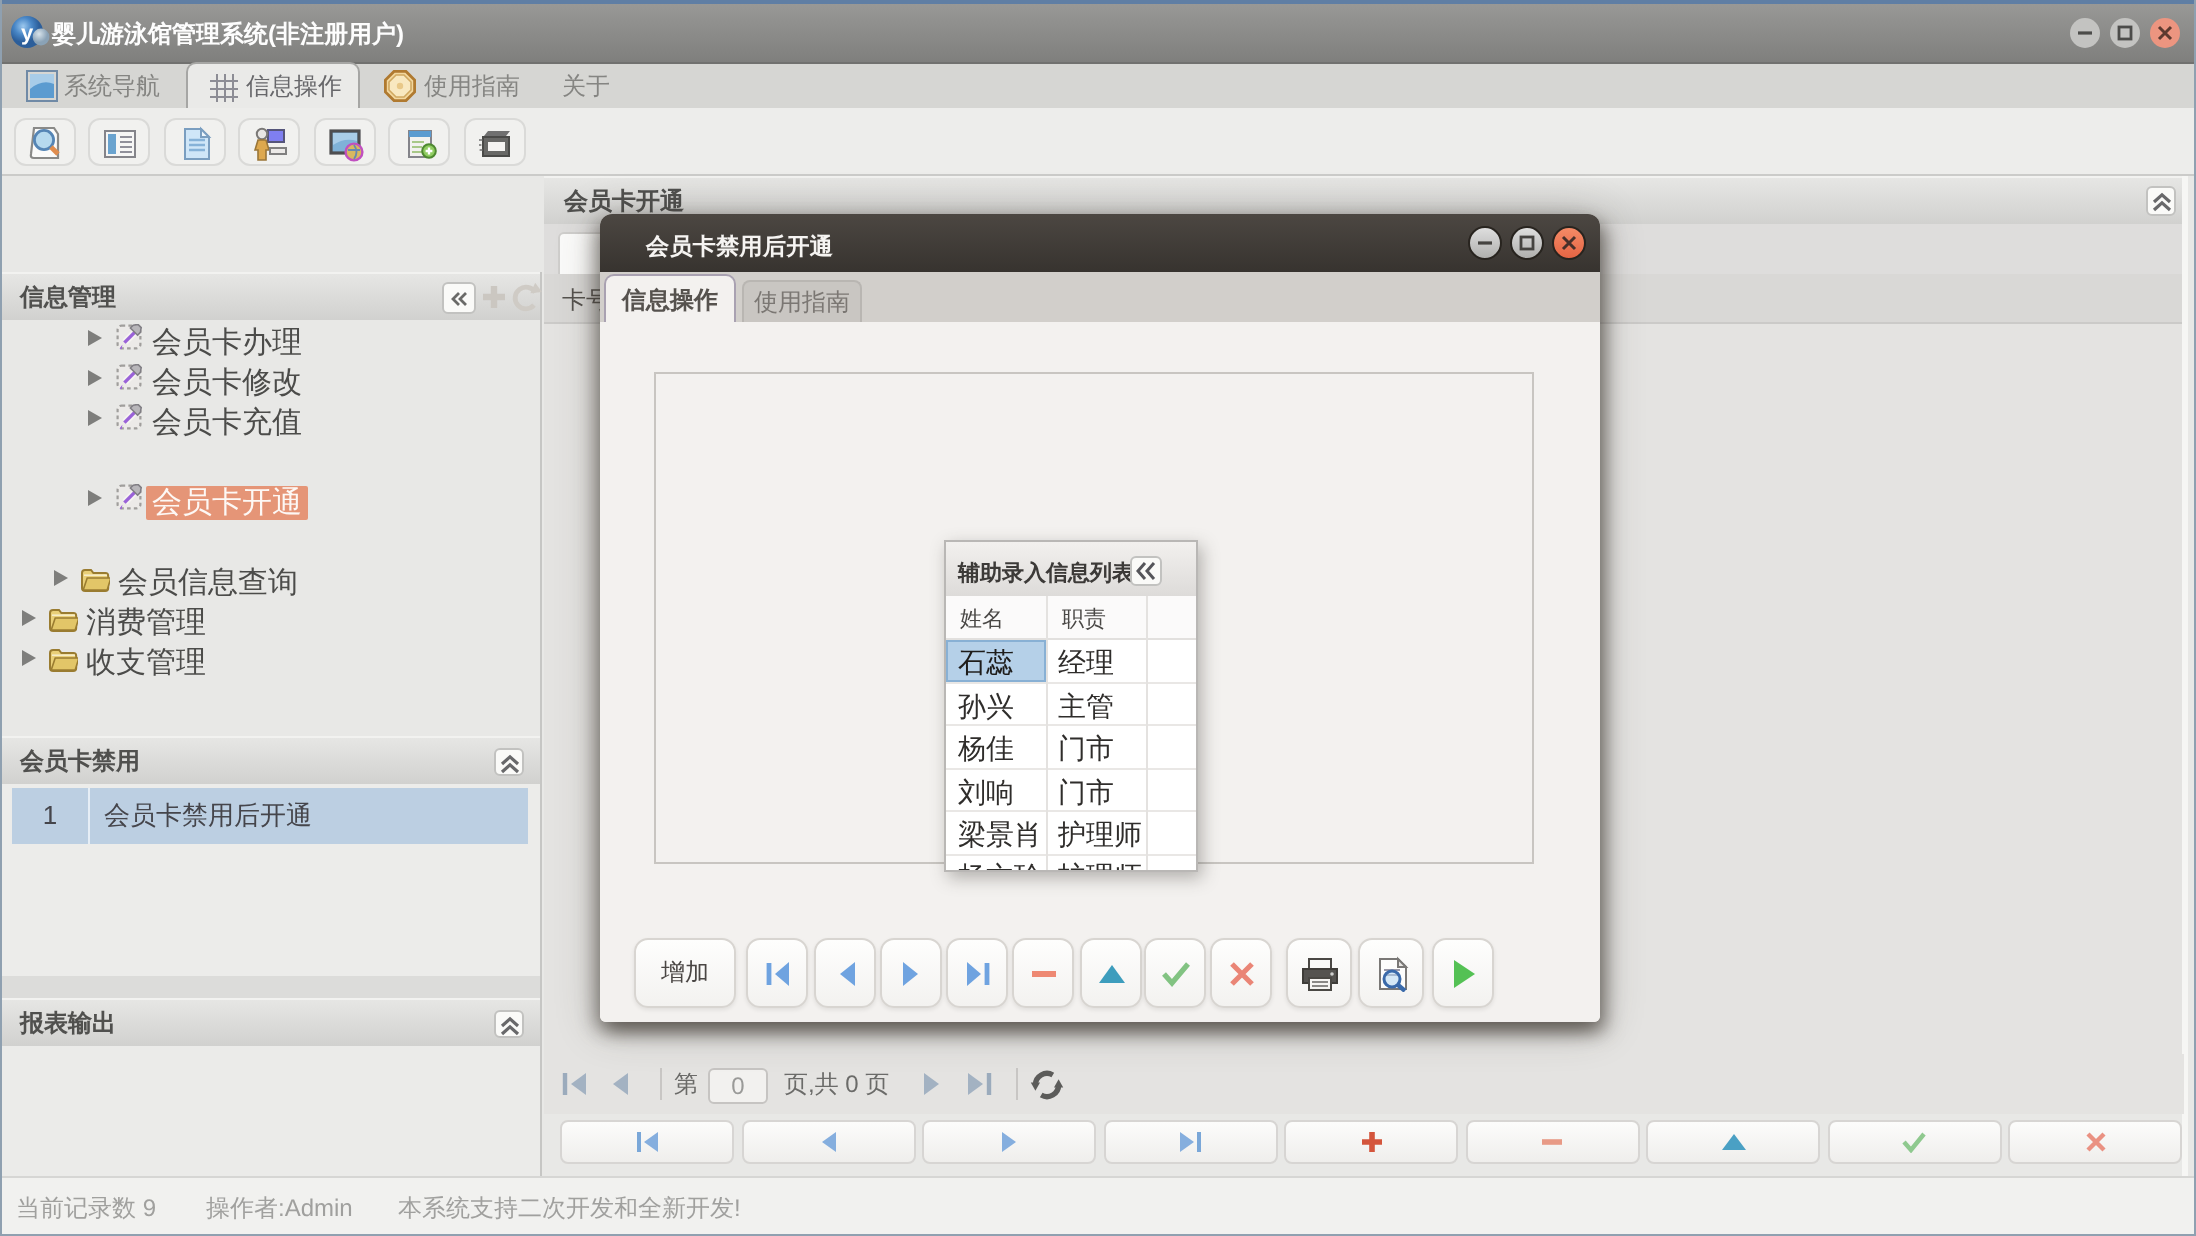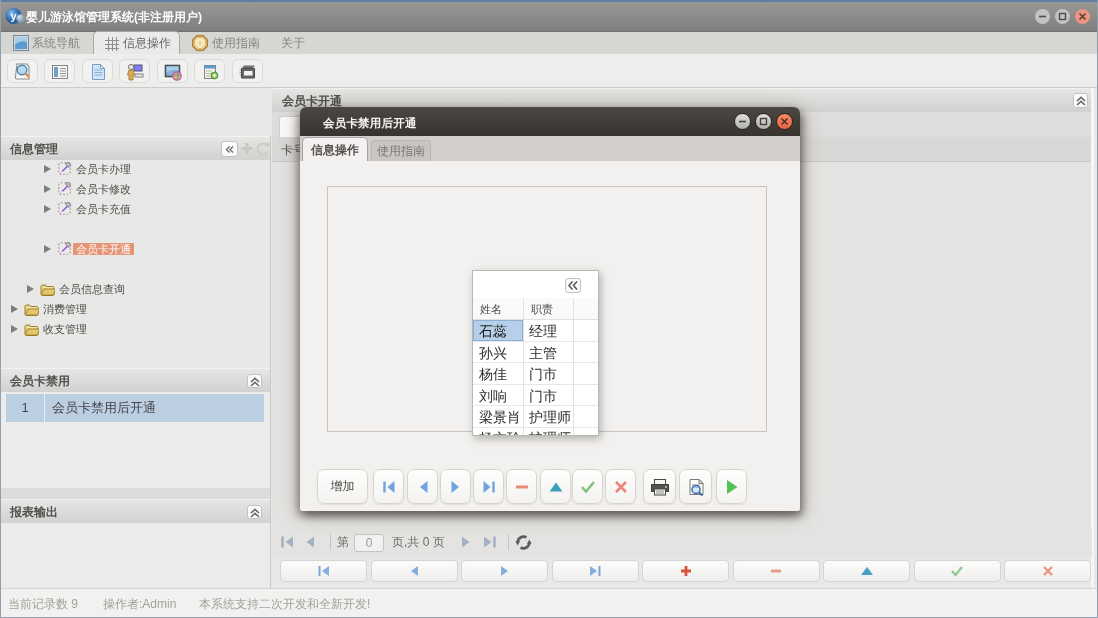--- a/index.html
+++ b/index.html
@@ -26,21 +26,21 @@
 .tbtn svg { position:absolute; left:5px; top:2px; }
 
 
 .phdr { background:linear-gradient(#e6e6e4,#d1d1cf); border-top:1px solid #f2f2f0; }
 .phdr .t { position:absolute; left:10px; top:50%; transform:translateY(-50%); font-size:12px; font-weight:bold; color:#50504e; }
 .sqbtn { position:absolute; background:#fafaf8; border:1px solid #c2c2c0; border-radius:3px; }
 
 
 #leftpanel { left:0; top:88px; width:271px; height:500px; border-right:1px solid #c6c6c4; background:#e8e8e6;margin-top:48px; }
 #tree { left:0; top:24px; width:270px; height:208px; background:#e8e8e6; }
-.trow { position:absolute; height:20px; font-size:11px; color:#4c4c4a; }
+.trow { position:absolute; height:20px; font-size:15px; color:#4c4c4a; }
 .arr { position:absolute; width:0; height:0; border-left:7px solid #7e7e7c; border-top:4.5px solid transparent; border-bottom:4.5px solid transparent; top:6px; }
 .ticon { position:absolute; top:3px; }
 .tlabel { position:absolute; top:3px; }
 .hl { background:#e59577; color:#fdf8f5; padding:0 3px; margin-left:-3px; border-radius:1px; }
 
 #iwhdr { left:0; top:232px; width:270px; height:24px; }
 #iwbody { left:0; top:256px; width:270px; height:96px; background:#ececea; }
 #selrow { position:absolute; left:6px; top:2px; width:258px; height:28px; background:#bccfe2; font-size:13px; color:#45454b; }
 #selrow .num { position:absolute; left:0; top:0; width:39px; height:28px; border-right:1px solid #e6eef6; text-align:center; line-height:28px; }
 #selrow .txt { position:absolute; left:46px; top:0; line-height:28px; }
@@ -519,20 +519,23 @@
       </svg>
     </div>
   <div class="dbtn" style="left:416px;width:31px">
       <svg width="14" height="16">
         <path d="M2 1 L12.5 8 L2 15 z" fill="#54c154"></path>
       </svg>
     </div>
 </div>
 
 <div id="popup" class="abs">
+  <div id="pophdr" class="abs">
+      <span class="t">辅助录入信息列表</span>
+    </div>
   <div id="popbtn" class="abs sqbtn">
       <svg width="14" height="13" style="position:absolute;left:0px;top:0px">
         <path d="M6.5 2.5 L3 6.5 L6.5 10.5 M11 2.5 L7.5 6.5 L11 10.5" fill="none" stroke="#55555a" stroke-width="1.5"></path>
       </svg>
     </div>
   <div id="pcolhdr" class="abs">
       <span class="h1">姓名</span>
       <span class="h2">职责</span>
     </div>
   <div class="prow" style="top:49px;border-bottom:1px solid #e9e7e5">

